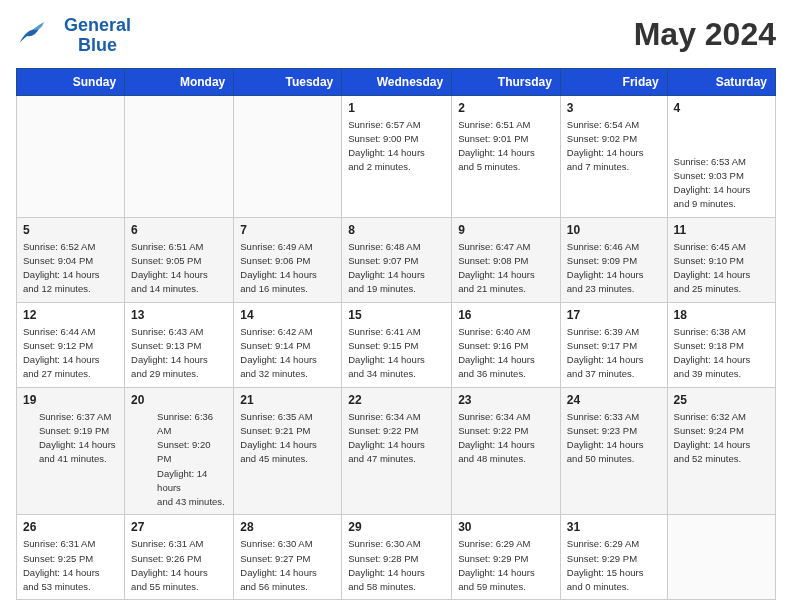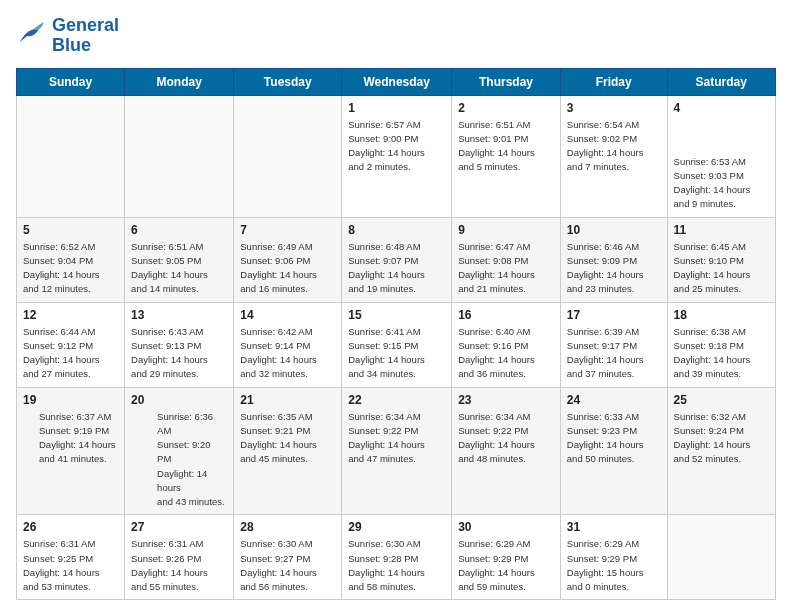--- a/index.html
+++ b/index.html
@@ -12,21 +12,22 @@
     }
     .header {
       display: flex;
       justify-content: space-between;
       align-items: flex-start;
       margin-bottom: 12px;
     }
     .logo {
       display: flex;
       align-items: center;
-      gap: 8px;
+      gap: 20px;
+      text-align: center;
     }
     .logo-bird {
       width: 28px;
       height: 28px;
     }
     .title-block {
       text-align: right;
     }
     .month-title {
       font-size: 32px;
@@ -36,25 +37,25 @@
     .location {
       font-size: 14px;
       color: #555;
     }
     .calendar {
       width: 100%;
       border-collapse: collapse;
       border: 1px solid #ccc;
     }
     .calendar th {
-      background-color: #0369a1;
+      background-color: #1d4ed8;
       color: #fff;
       font-size: 12px;
       font-weight: bold;
-      text-align: center;
+      text-align: right;
       padding: 6px 8px;
       border: 1px solid #1a4d8f;
     }
     .calendar td {
       vertical-align: top;
       border: 1px solid #ccc;
       padding: 5px 6px;
       width: 113px;
       min-height: 80px;
       font-size: 10px;
@@ -87,20 +88,21 @@
     <svg class="logo-bird" viewBox="0 0 30 30" xmlns="http://www.w3.org/2000/svg">
       <path d="M4 22 Q10 10 18 8 Q22 7 26 4 Q24 10 20 13 Q16 16 12 15 Q8 18 4 22Z" fill="#2563a8"></path>
       <path d="M18 8 Q26 2 30 0 Q28 6 24 8 Q21 9 18 8Z" fill="#5b9bd5"></path>
     </svg>
     <div>
       <div style="font-size:18px;font-weight:bold;color:#1a5fa8;line-height:1.1">General</div>
       <div style="font-size:18px;font-weight:bold;color:#1a5fa8;line-height:1.1">Blue</div>
     </div>
   </div>
   <div class="title-block">
+    <div class="month-title">May 2024</div>
   </div>
 </div>
 
 <table class="calendar">
   <thead>
     <tr>
     <th>Sunday</th>
         <th>Monday</th>
         <th>Tuesday</th>
         <th>Wednesday</th>

